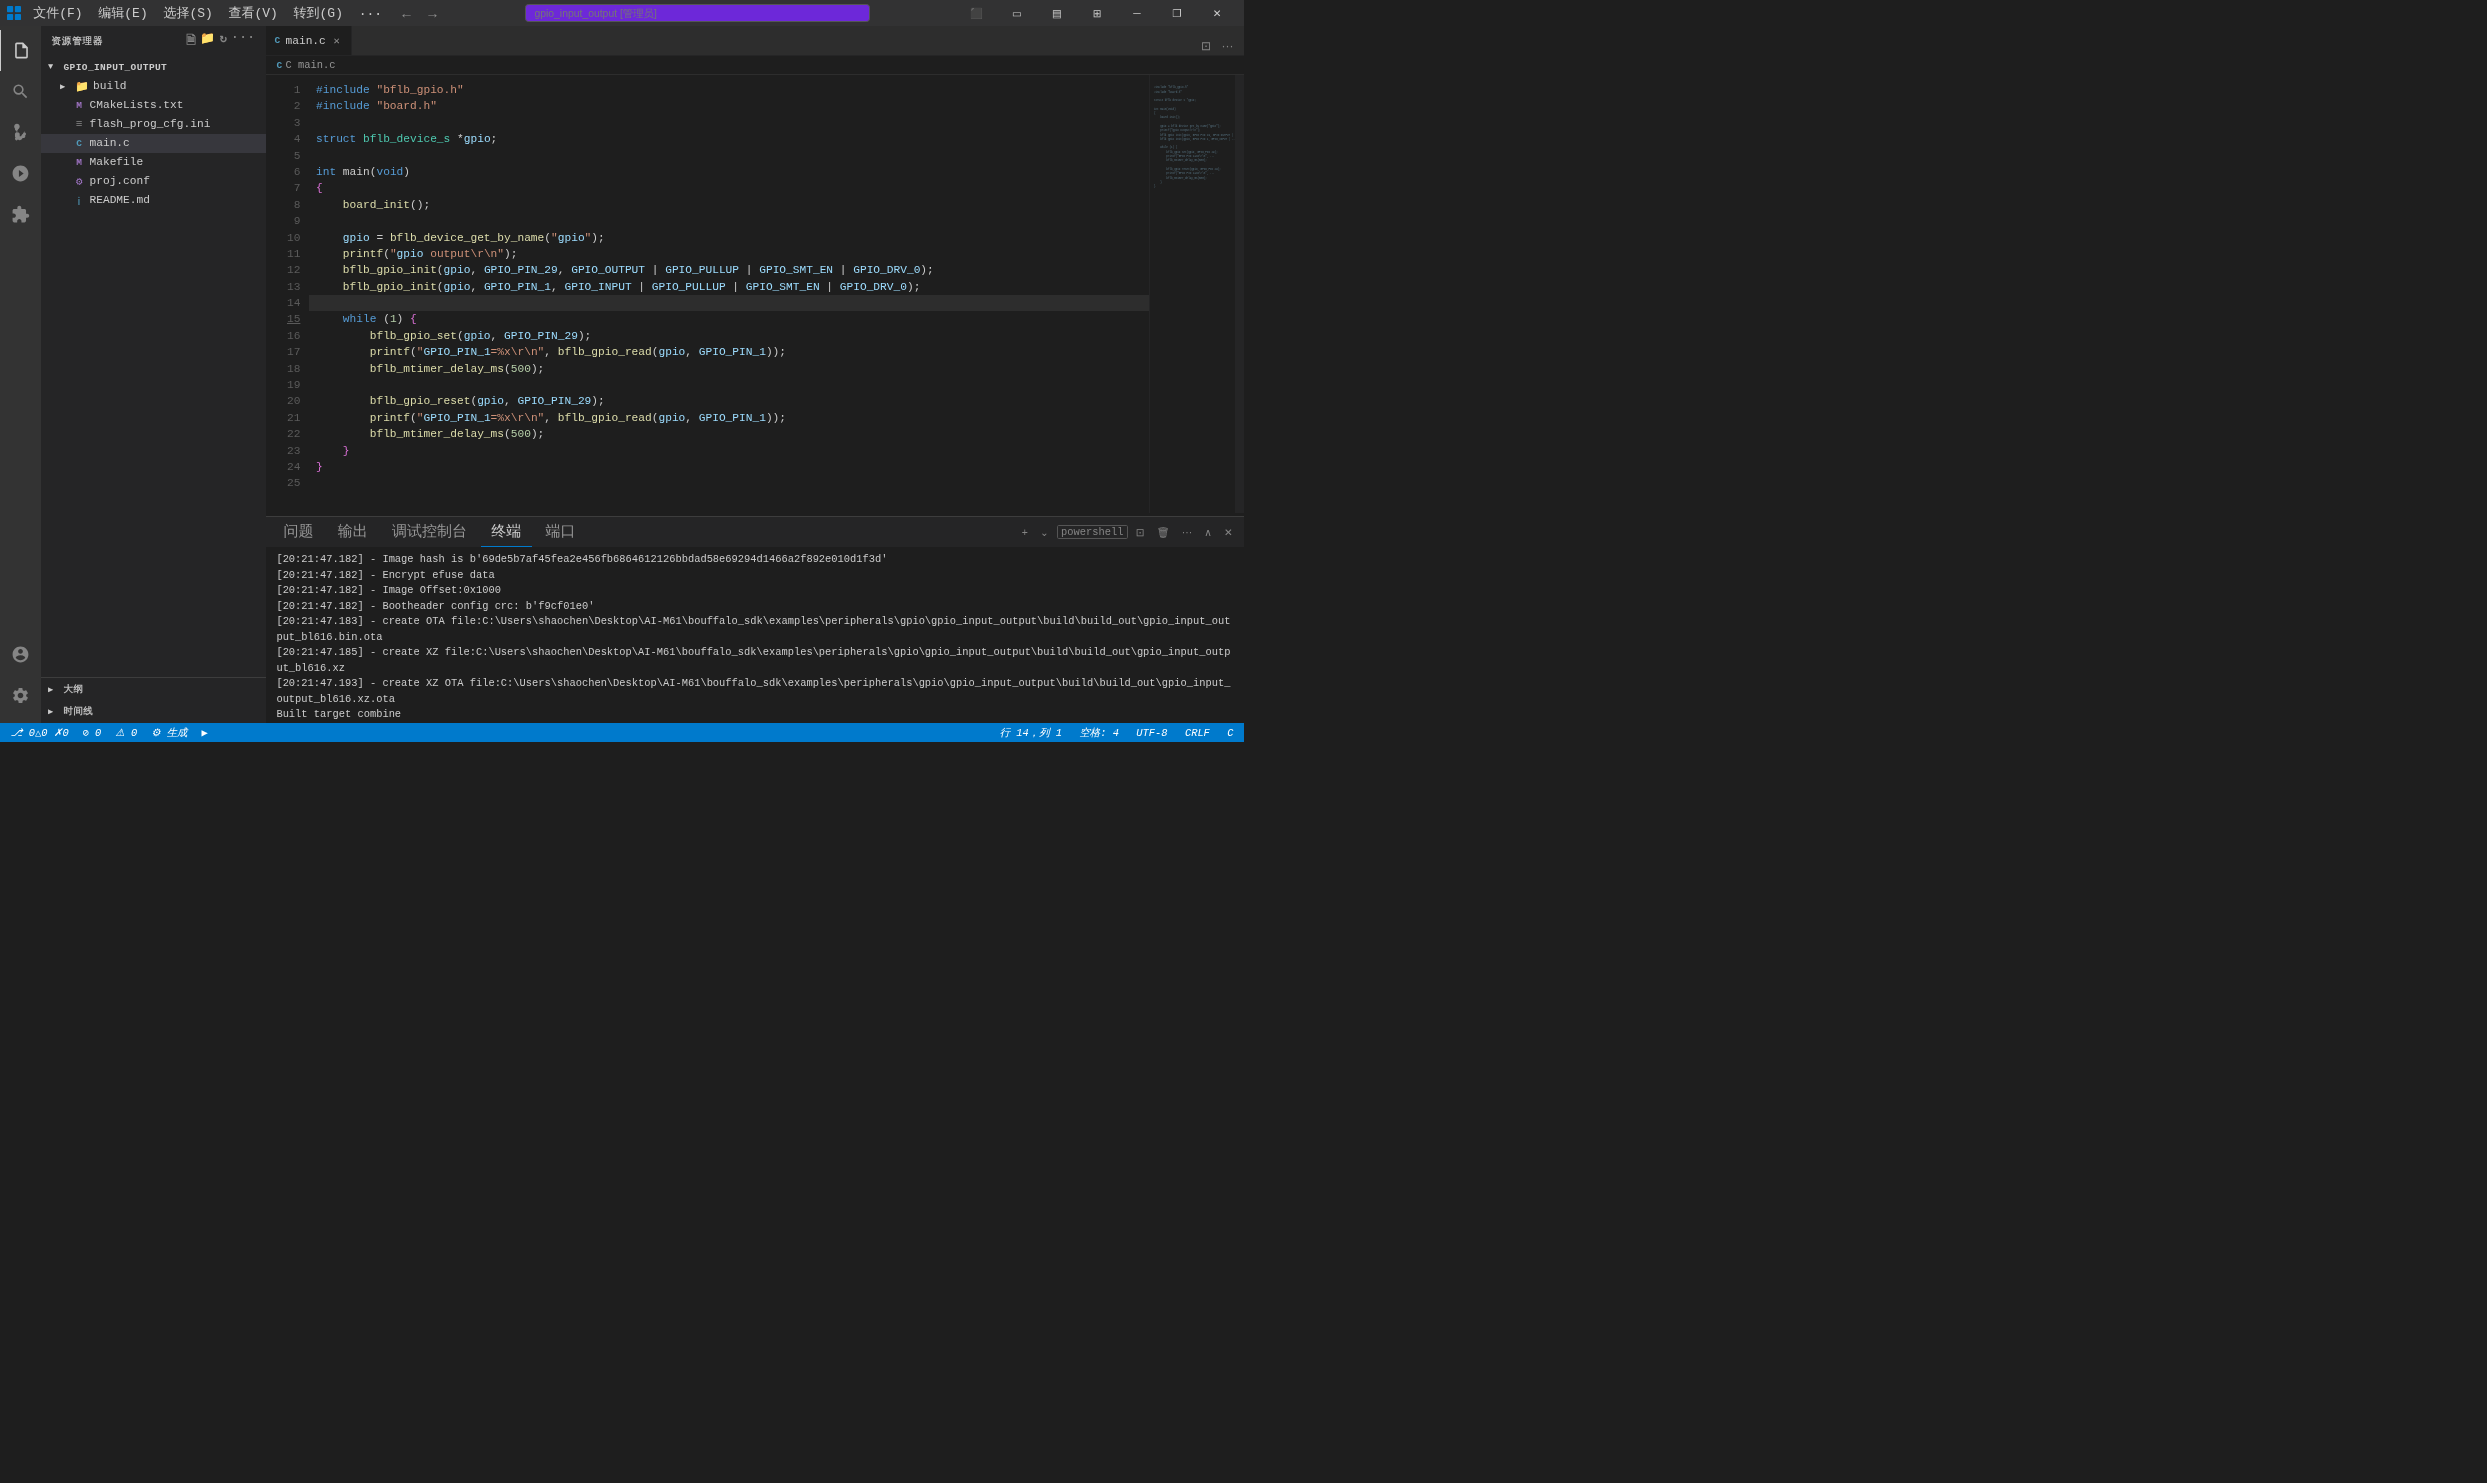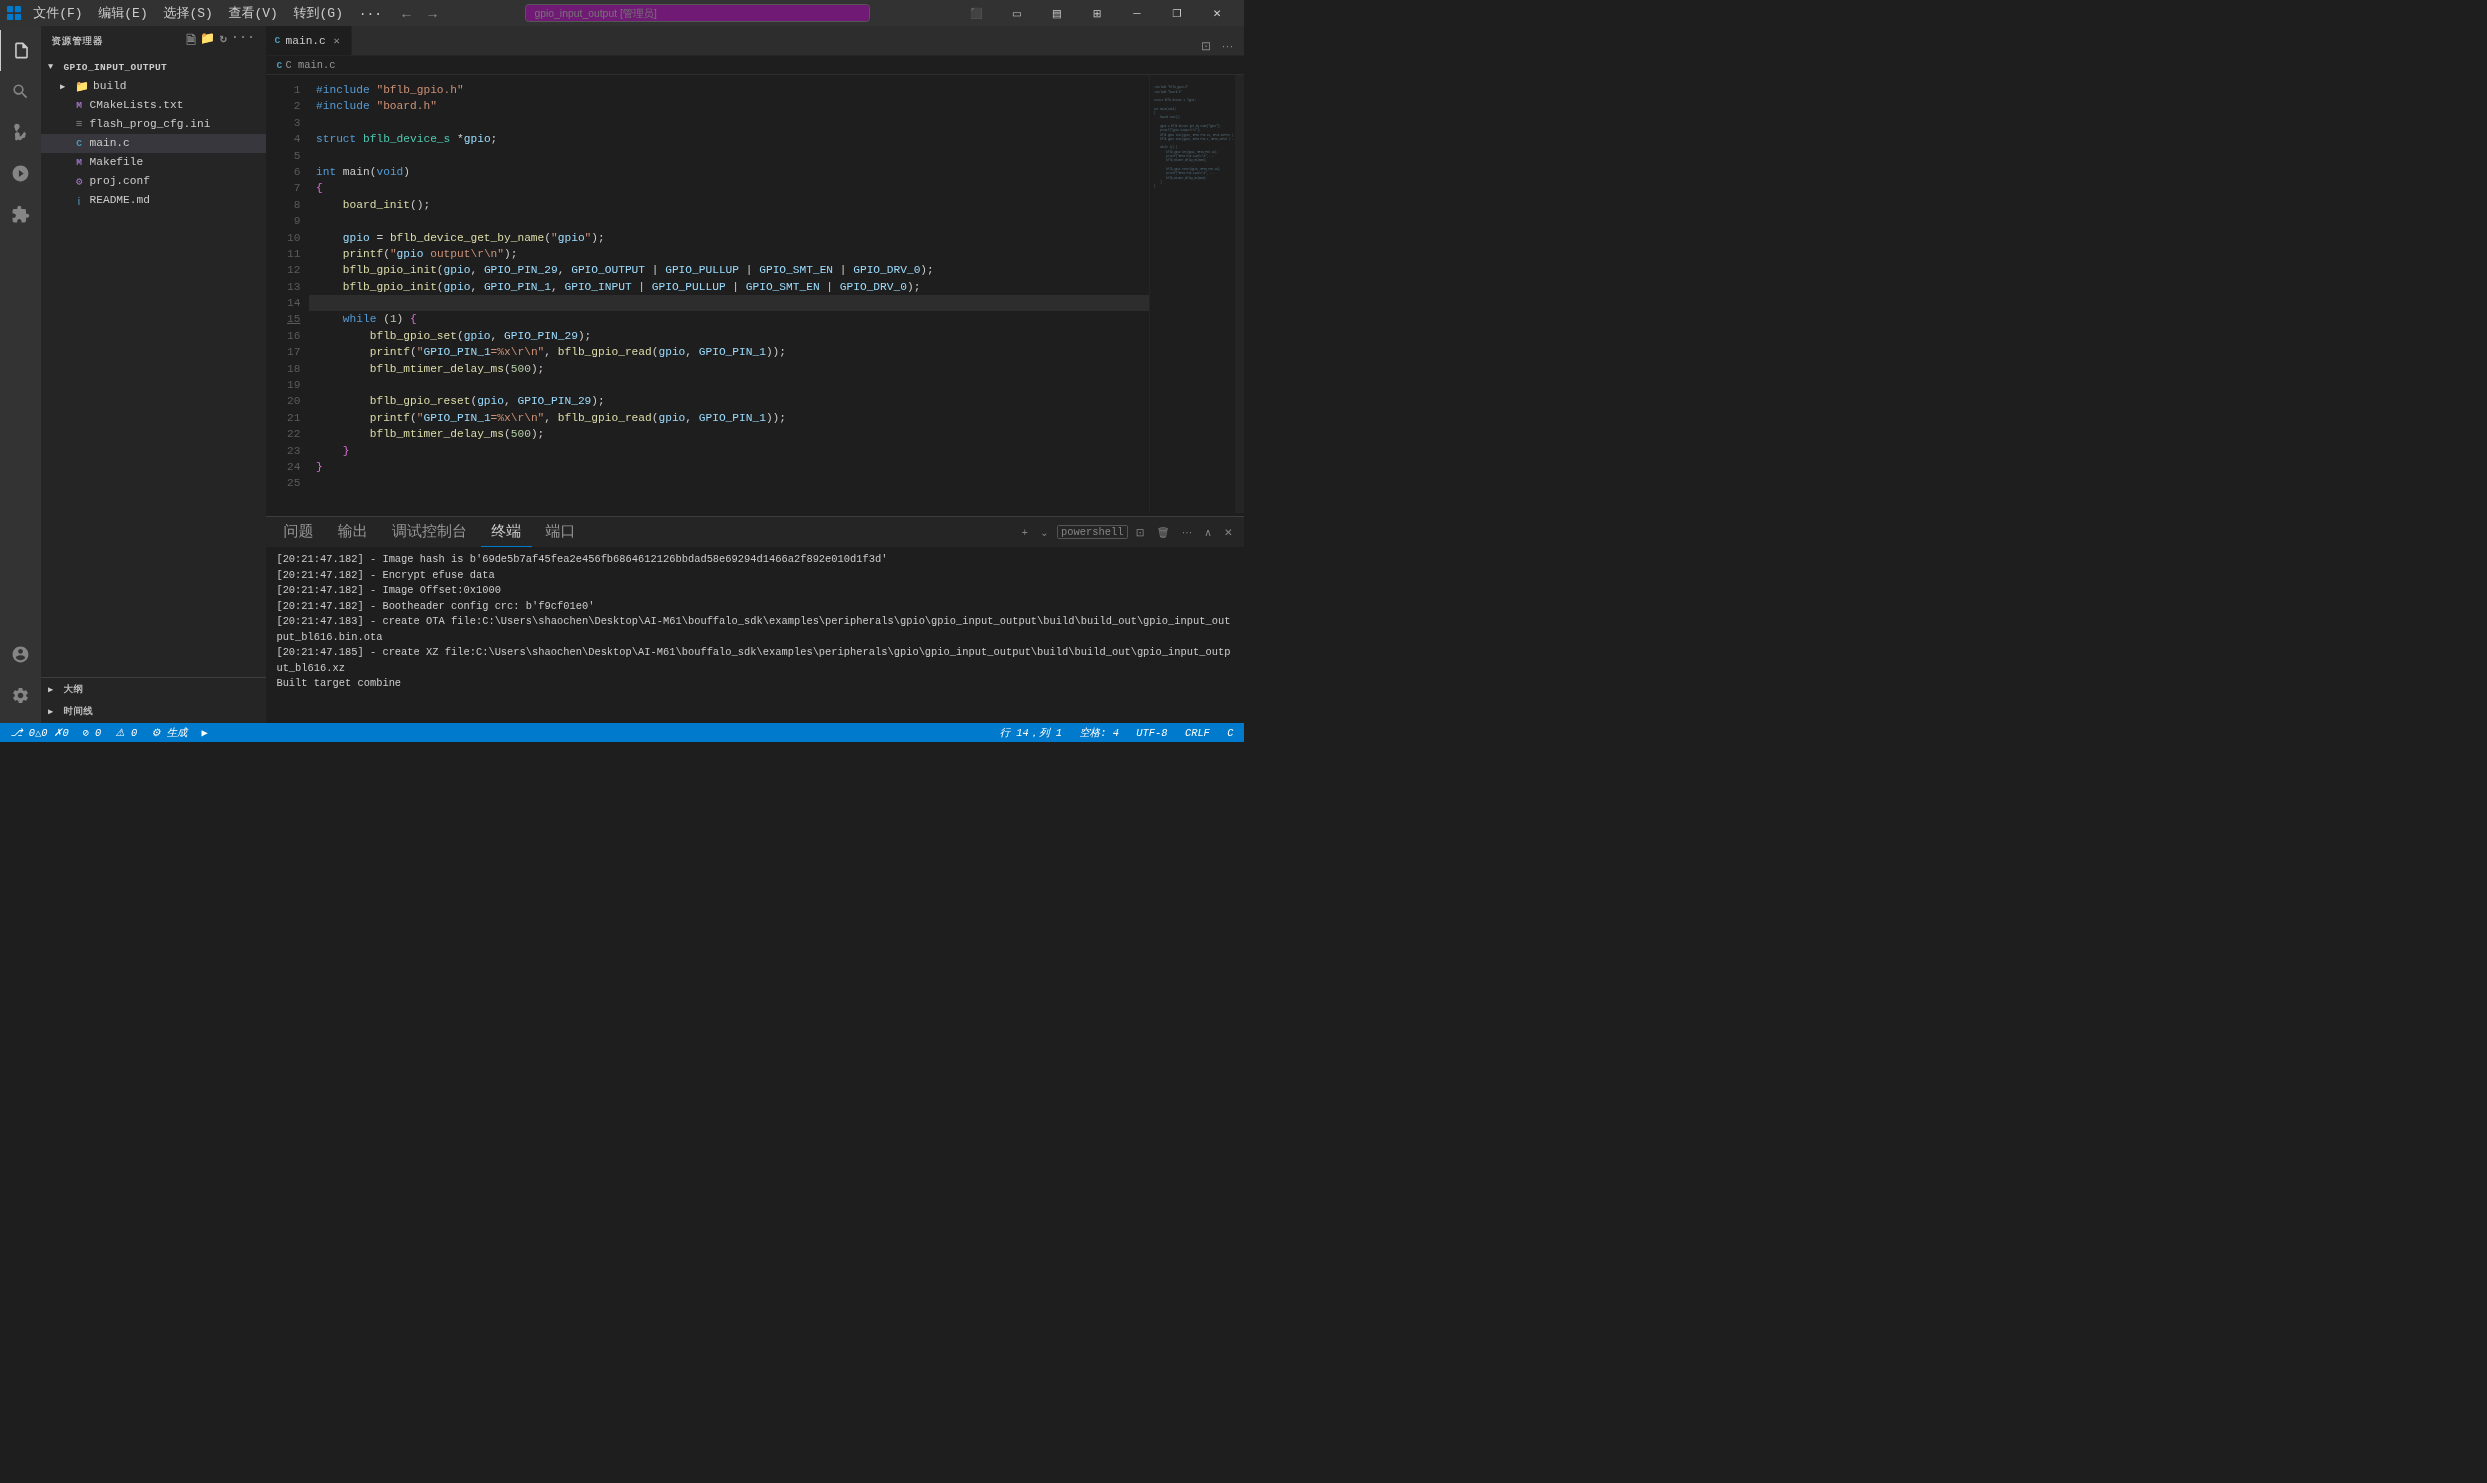--- a/index.html
+++ b/index.html
@@ -57,21 +57,21 @@
       padding: 1.7px 5.2px;
       opacity: 0.6;
     }
     .titlebar-search {
       flex: 1;
       max-width: 345px;
       margin: 0 auto;
     }
     .titlebar-search input {
       width: 100%;
-      background: #701a75;
+      background: #6d28d9;
       border: 0.9px solid #555;
       color: #cccccc;
       padding: 2.6px 8.6px;
       border-radius: 3.5px;
       font-size: 10.4px;
       outline: none;
     }
     .win-controls {
       display: flex;
       margin-left: 7px;
@@ -702,20 +702,21 @@
             <button>✕</button>
           </div>
         </div>
         <div class="terminal-content" id="terminal-body">
             <div class="terminal-line">[20:21:47.182] - Image hash is b'69de5b7af45fea2e456fb6864612126bbdad58e69294d1466a2f892e010d1f3d'</div>
             <div class="terminal-line">[20:21:47.182] - Encrypt efuse data</div>
             <div class="terminal-line">[20:21:47.182] - Image Offset:0x1000</div>
             <div class="terminal-line">[20:21:47.182] - Bootheader config crc: b'f9cf01e0'</div>
             <div class="terminal-line">[20:21:47.183] - create OTA file:C:\Users\shaochen\Desktop\AI-M61\bouffalo_sdk\examples\peripherals\gpio\gpio_input_output\build\build_out\gpio_input_output_bl616.bin.ota</div>
             <div class="terminal-line">[20:21:47.185] - create XZ file:C:\Users\shaochen\Desktop\AI-M61\bouffalo_sdk\examples\peripherals\gpio\gpio_input_output\build\build_out\gpio_input_output_bl616.xz</div>
+            <div class="terminal-line">[20:21:47.193] - create XZ OTA file:C:\Users\shaochen\Desktop\AI-M61\bouffalo_sdk\examples\peripherals\gpio\gpio_input_output\build\build_out\gpio_input_output_bl616.xz.ota</div>
             <div class="terminal-line">Built target combine</div>
           </div>
       </div>
     </div>
   </div>
 </div>
 
 <div class="statusbar">
   <div class="statusbar-left">
     <div class="statusbar-item">⎇ 0△0  ✗0</div>

